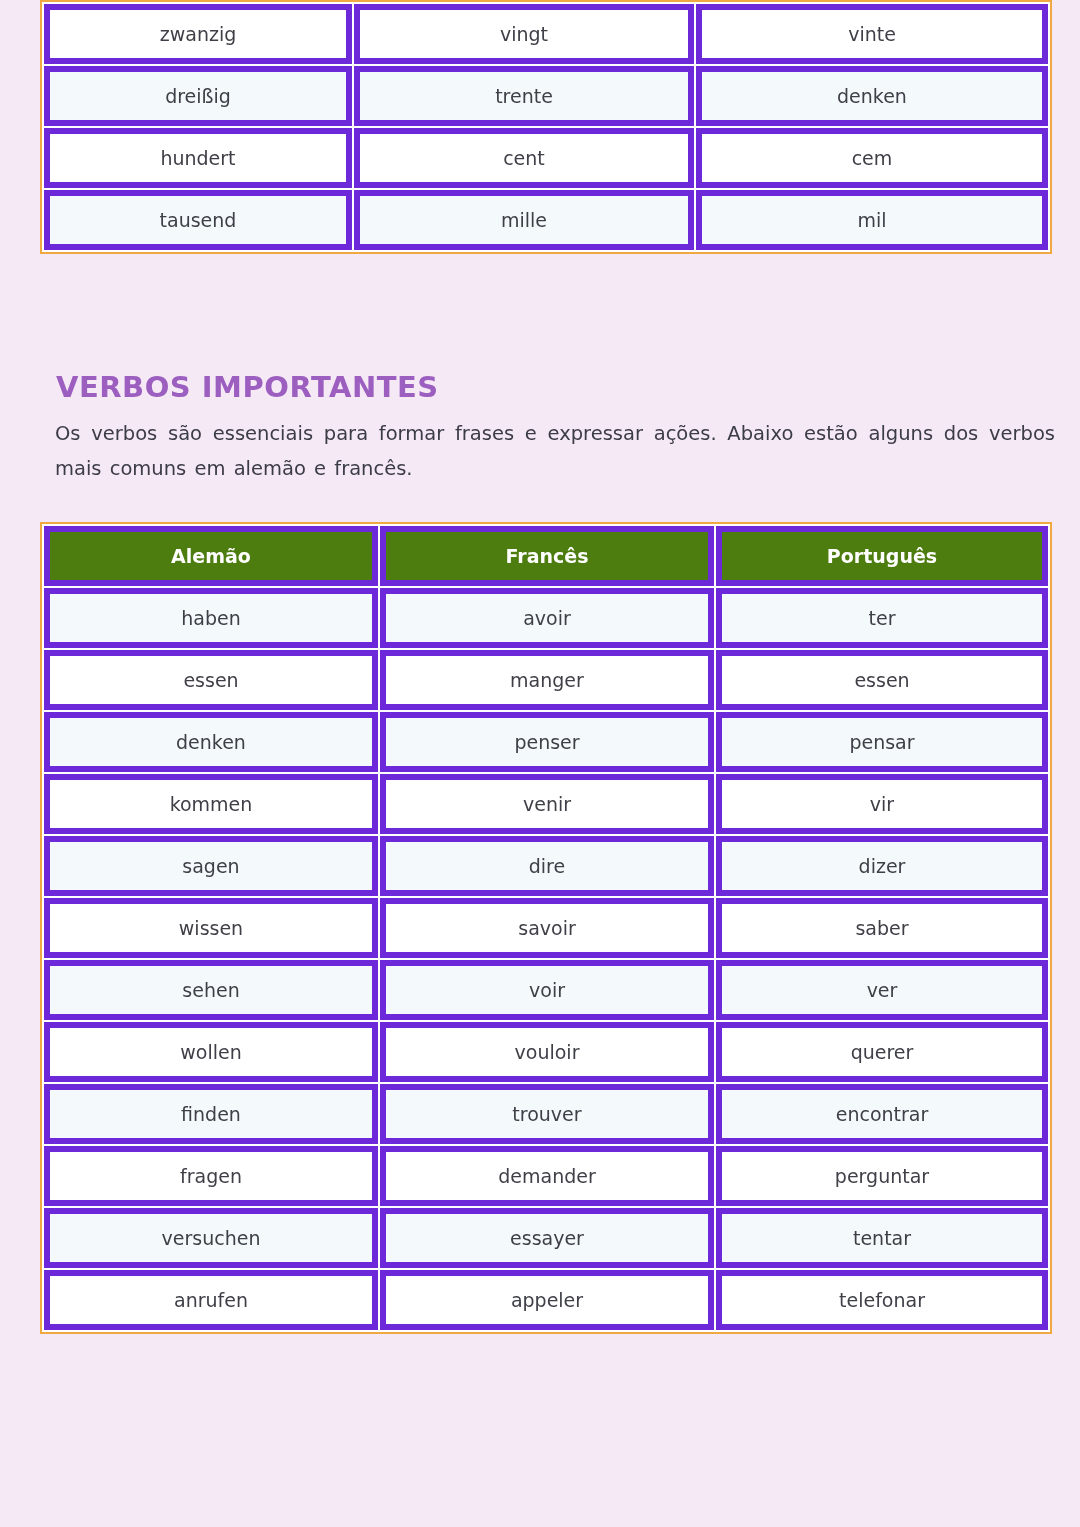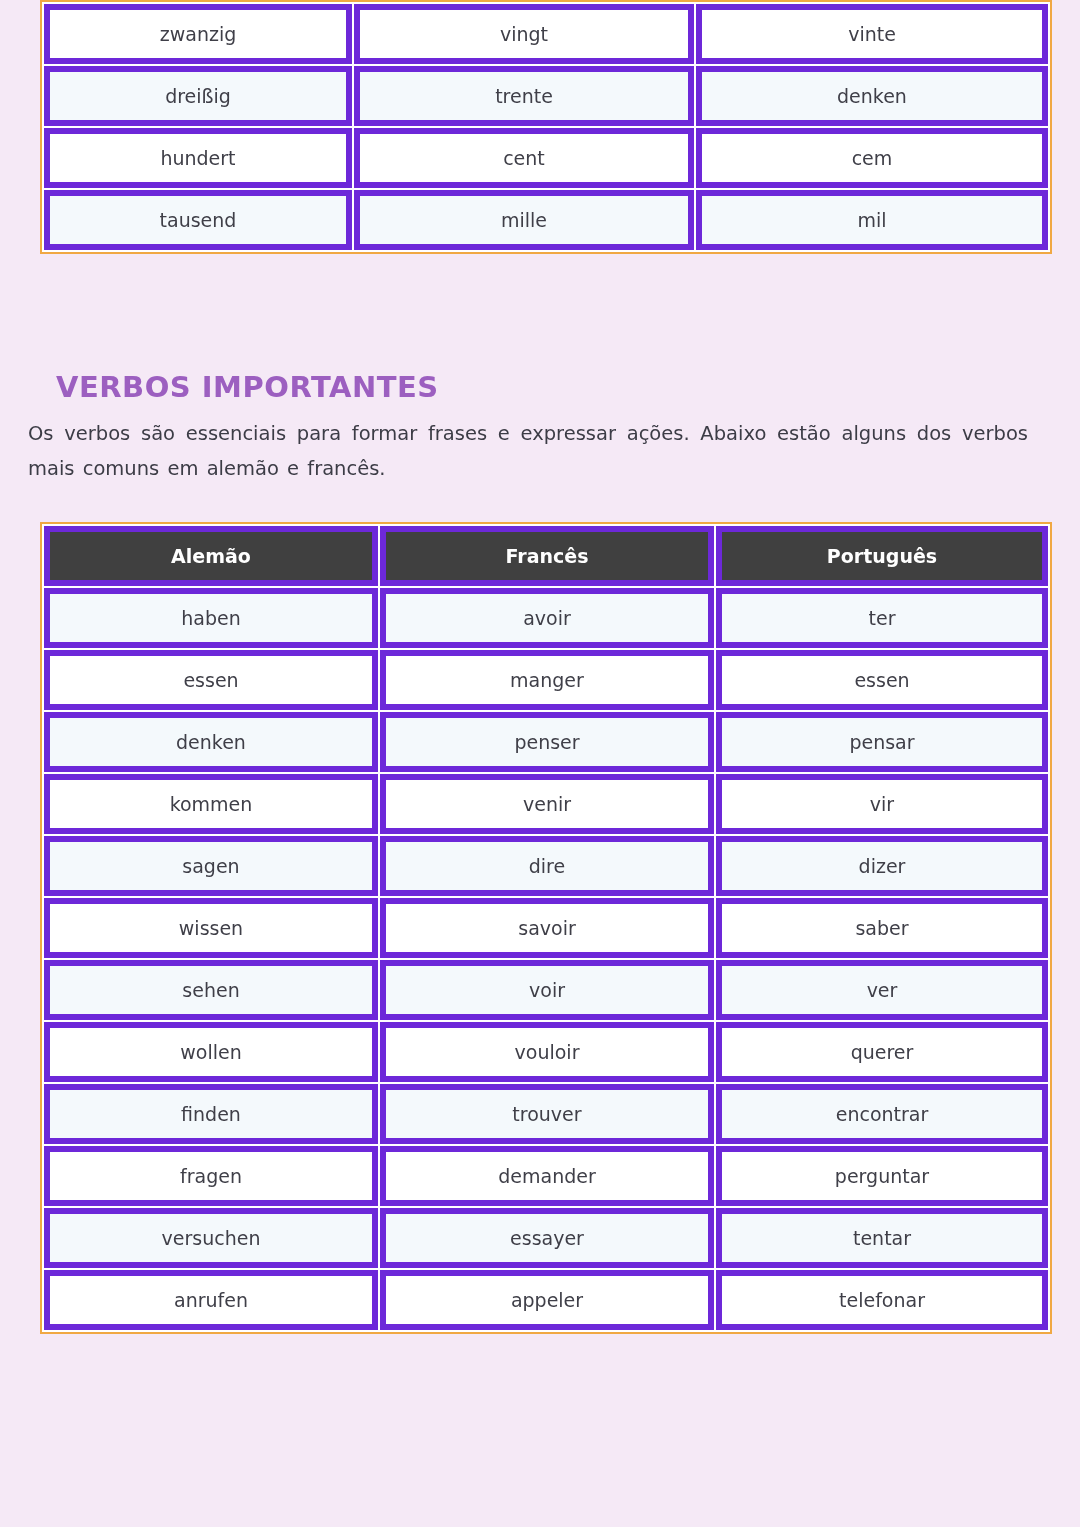--- a/index.html
+++ b/index.html
@@ -29,21 +29,21 @@
     height: 48px;
     padding: 0 6px;
     text-align: center;
     vertical-align: middle;
     font-size: 19px;
     color: #3F3F48;
     overflow: hidden;
     white-space: nowrap;
   }
   table.tbl th {
-    background: #404040;
+    background: #4d7c0f;
     color: #FFFFFF;
     font-weight: bold;
     font-size: 19px;
   }
   .tbl-numbers { top: 0px; }
   .tbl-numbers tbody tr:nth-child(odd) td { background: #FFFFFF; }
   .tbl-numbers tbody tr:nth-child(even) td { background: #F4F9FC; }
   .tbl-verbs { top: 522px; }
   .tbl-verbs tbody tr:nth-child(odd) td { background: #F4F9FC; }
   .tbl-verbs tbody tr:nth-child(even) td { background: #FFFFFF; }
@@ -52,21 +52,21 @@
     left: 40px;
     top: 354px;
     margin: 16px;
     font-size: 29px;
     font-weight: bold;
     letter-spacing: 0.5px;
     color: #9C5FC0;
   }
   .section-paragraph {
     position: absolute;
-    left: 28px;
+    left: 55px;
     top: 416px;
     width: 1000px;
     margin: 0;
     font-size: 19.5px;
     line-height: 35px;
     color: #3C3C46;
     text-align: justify;
     word-spacing: 2px;
   }
 </style>

